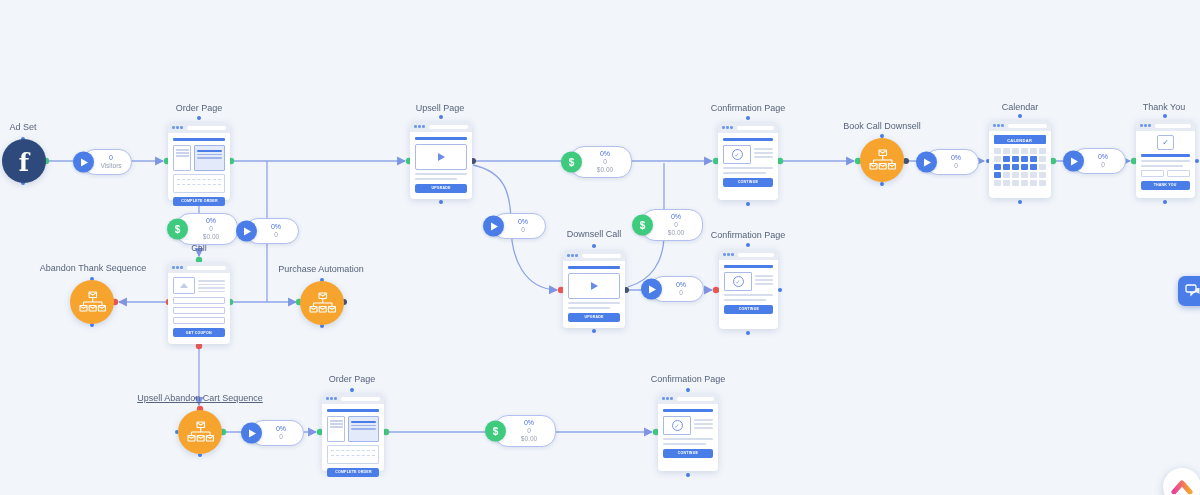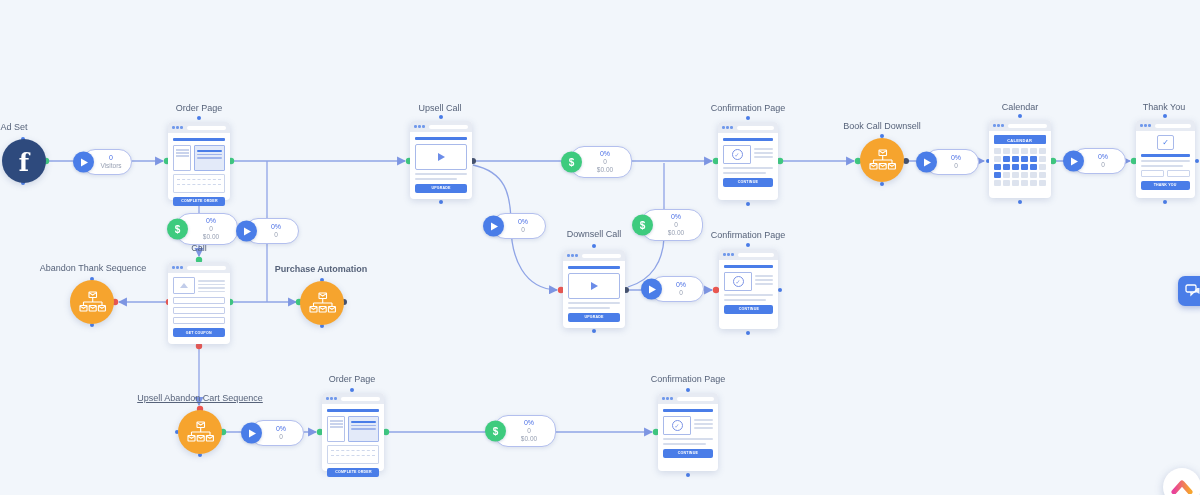--- a/index.html
+++ b/index.html
@@ -169,26 +169,26 @@
       <circle cx="352" cy="474" r="2" fill="#4a7de8"></circle>
       <circle cx="688" cy="390" r="2" fill="#4a7de8"></circle>
       <circle cx="688" cy="475" r="2" fill="#4a7de8"></circle>
       <circle cx="92" cy="279" r="2" fill="#4a7de8"></circle>
       <circle cx="92" cy="325" r="2" fill="#4a7de8"></circle>
       <circle cx="322" cy="280" r="2" fill="#4a7de8"></circle>
       <circle cx="322" cy="326" r="2" fill="#4a7de8"></circle>
     </g>
   </svg>
 
-  <div class="node-label" style="left:14px;top:122px;text-align:right;">Ad Set</div>
+  <div class="node-label" style="left:23px;top:122px;text-align:right;">Ad Set</div>
   <div class="node-label" style="left:199px;top:103px;">Order Page</div>
   <div class="node-label" style="left:199px;top:243px;">Call</div>
   <div class="node-label" style="left:93px;top:263px;">Abandon Thank Sequence</div>
-  <div class="node-label" style="left:321px;top:264px;font-weight:bold;">Purchase Automation</div>
-  <div class="node-label" style="left:440px;top:103px;">Upsell Call</div>
+  <div class="node-label" style="left:321px;top:264px;">Purchase Automation</div>
+  <div class="node-label" style="left:440px;top:103px;">Upsell Page</div>
   <div class="node-label" style="left:594px;top:229px;">Downsell Call</div>
   <div class="node-label" style="left:748px;top:103px;">Confirmation Page</div>
   <div class="node-label" style="left:748px;top:230px;">Confirmation Page</div>
   <div class="node-label" style="left:882px;top:121px;">Book Call Downsell</div>
   <div class="node-label" style="left:1020px;top:102px;">Calendar</div>
   <div class="node-label" style="left:1164px;top:102px;">Thank You</div>
   <div class="node-label" style="left:200px;top:393px;text-decoration:underline;">Upsell Abandon Cart Sequence</div>
   <div class="node-label" style="left:352px;top:374px;">Order Page</div>
   <div class="node-label" style="left:688px;top:374px;">Confirmation Page</div>
 

